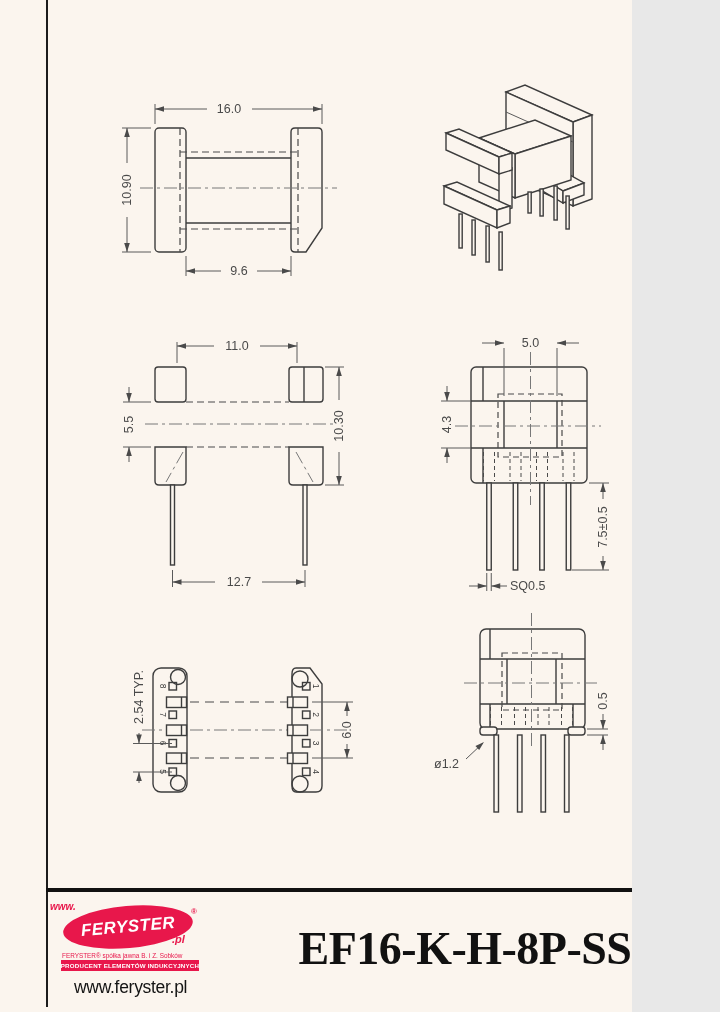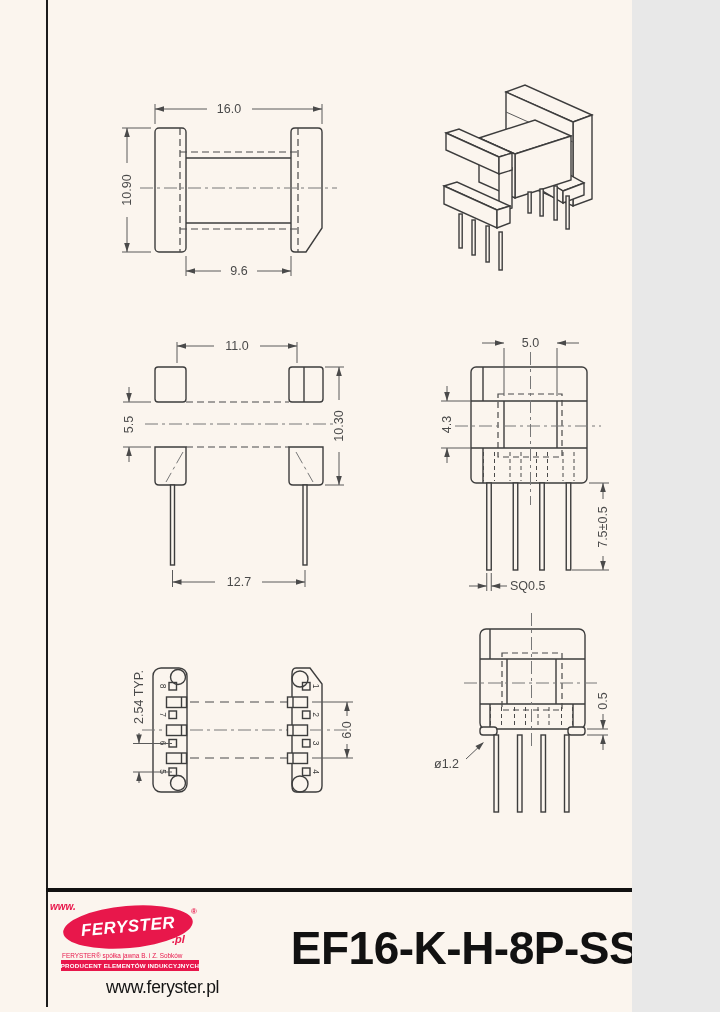--- a/index.html
+++ b/index.html
@@ -23,24 +23,24 @@
   .logo-www{position:absolute;left:4px;top:8px;color:#e8174b;font-weight:bold;font-style:italic;font-size:10px;}
   .logo-oval{position:absolute;left:17px;top:13px;width:130px;height:42px;background:#e8174b;
              border-radius:50%;transform:rotate(-5deg);display:flex;align-items:center;justify-content:center;}
   .logo-name{color:#ffffff;font-weight:bold;font-style:italic;font-size:17px;letter-spacing:.5px;}
   .logo-reg{position:absolute;left:145px;top:14px;color:#e8174b;font-size:8px;font-weight:bold;}
   .logo-pl{position:absolute;left:126px;top:40px;color:#e8174b;font-weight:bold;font-style:italic;font-size:11px;}
   .logo-company{position:absolute;left:16px;top:59px;width:140px;color:#e8174b;font-size:6.4px;white-space:nowrap;}
   .logo-banner{position:absolute;left:15px;top:67px;width:138px;height:11px;background:#e8174b;
                display:flex;align-items:center;justify-content:center;}
   .logo-banner span{color:#fff;font-weight:bold;font-size:6.2px;letter-spacing:.2px;white-space:nowrap;}
-  .logo-site{position:absolute;left:28px;top:84px;color:#141414;font-size:17.5px;letter-spacing:-0.3px;margin-left:32px;}
+  .logo-site{position:absolute;left:28px;top:84px;color:#141414;font-size:17.5px;letter-spacing:-0.3px;}
   .part-number{position:absolute;left:224px;top:30px;width:390px;height:50px;display:flex;
                align-items:center;justify-content:center;color:#111;font-weight:bold;font-size:46px;
-               letter-spacing:-0.5px;white-space:nowrap;}
+               letter-spacing:-0.5px;white-space:nowrap;font-family:Liberation Serif, serif;}
 </style>
 </head>
 <body>
 
 <div class="page">
   <div class="border-left"></div>
 
   <svg width="720" height="888" viewBox="0 0 720 888">
     <defs>
       <path id="arr" d="M0,0 L9,2.8 L9,-2.8 Z"></path>

